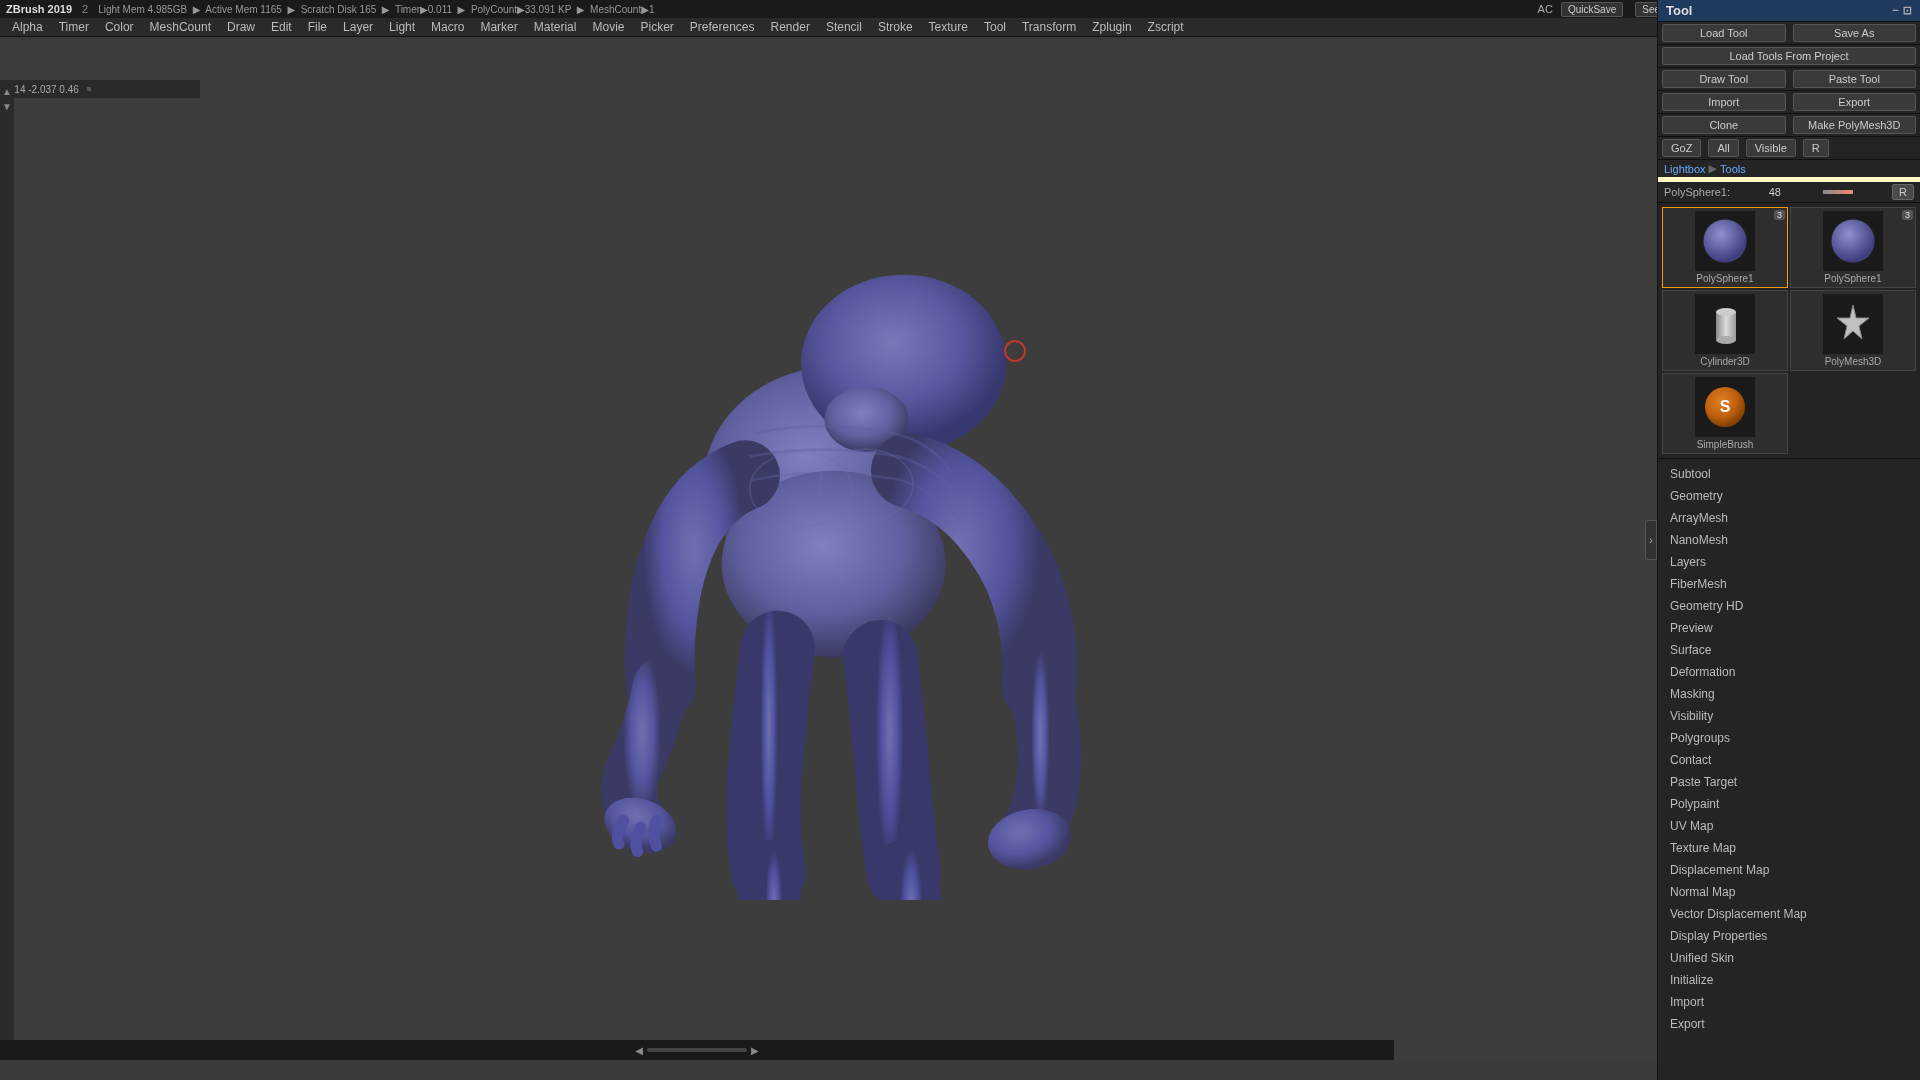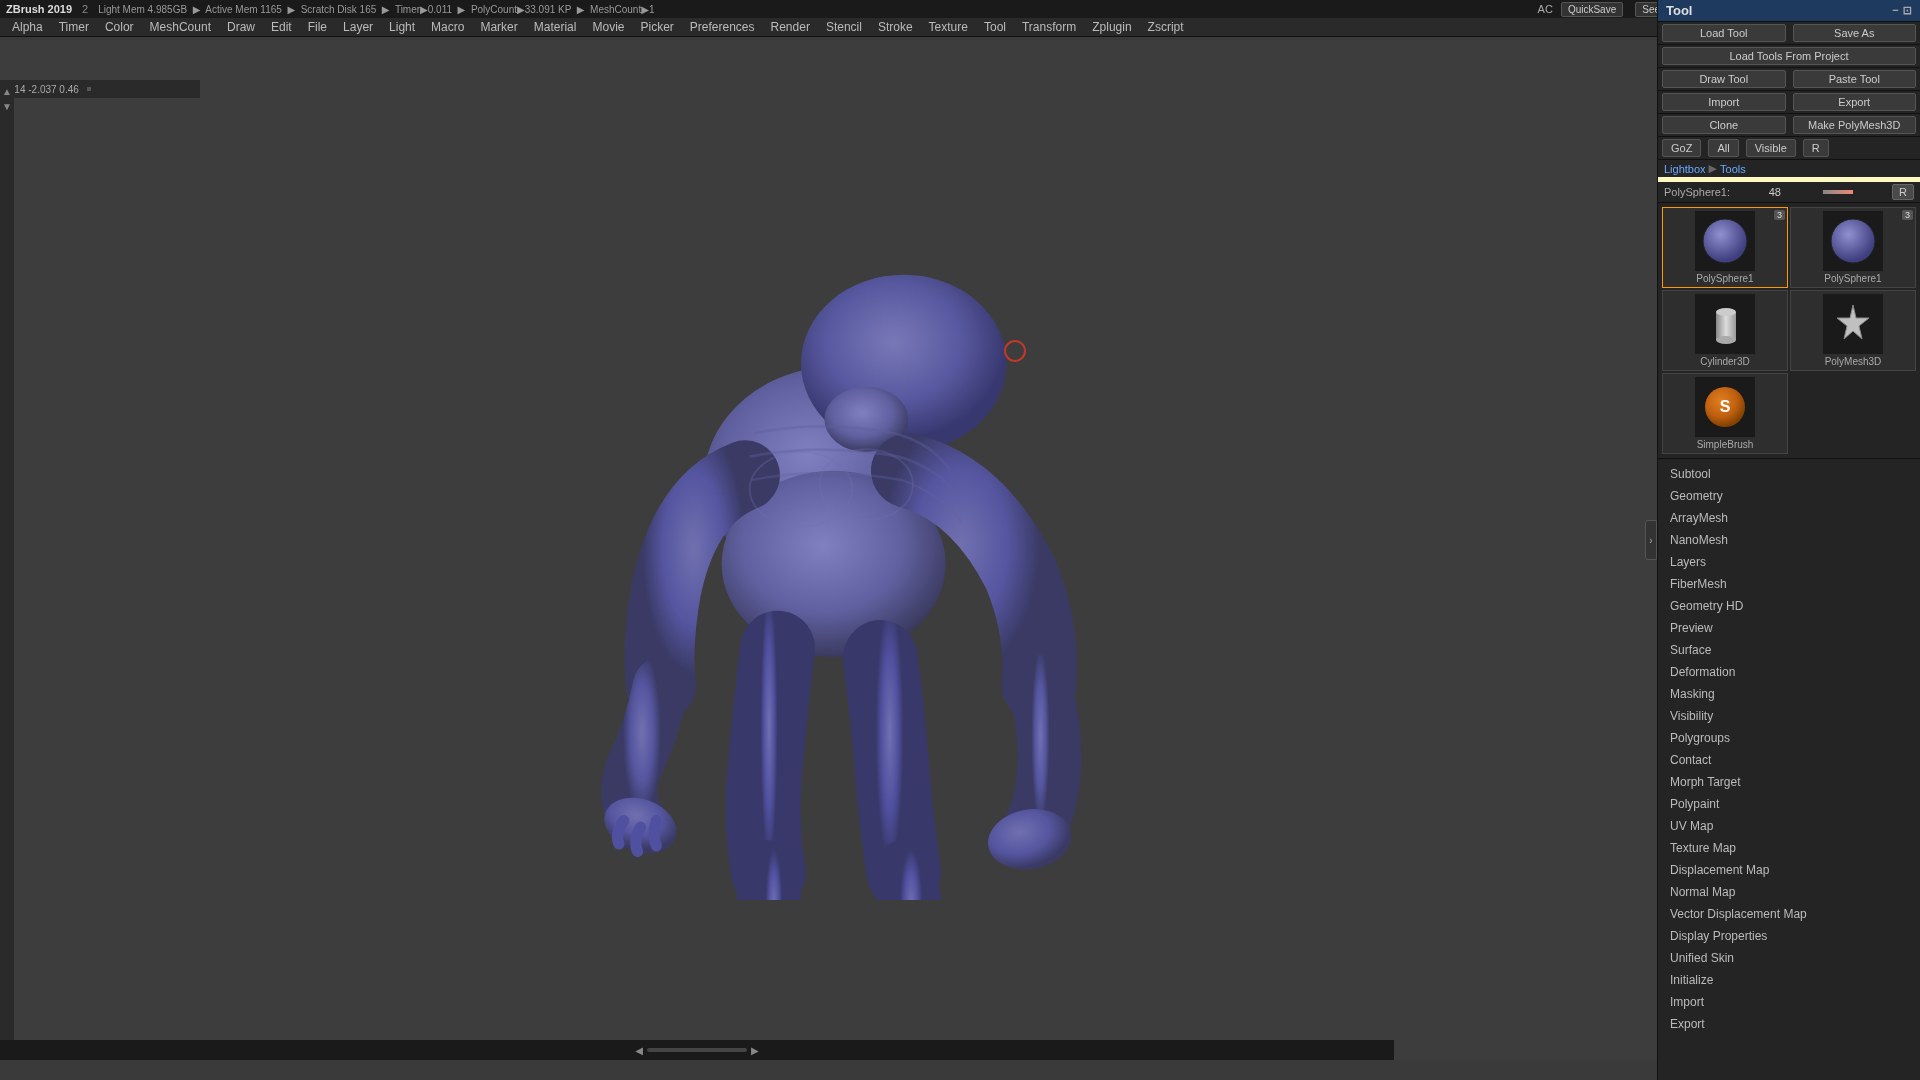--- a/index.html
+++ b/index.html
@@ -706,21 +706,21 @@
       <div class="menu-list-item">Layers</div>
       <div class="menu-list-item">FiberMesh</div>
       <div class="menu-list-item">Geometry HD</div>
       <div class="menu-list-item">Preview</div>
       <div class="menu-list-item">Surface</div>
       <div class="menu-list-item">Deformation</div>
       <div class="menu-list-item">Masking</div>
       <div class="menu-list-item">Visibility</div>
       <div class="menu-list-item">Polygroups</div>
       <div class="menu-list-item">Contact</div>
-      <div class="menu-list-item">Morph Target</div>
+      <div class="menu-list-item">Paste Target</div>
       <div class="menu-list-item">Polypaint</div>
       <div class="menu-list-item">UV Map</div>
       <div class="menu-list-item">Texture Map</div>
       <div class="menu-list-item">Displacement Map</div>
       <div class="menu-list-item">Normal Map</div>
       <div class="menu-list-item">Vector Displacement Map</div>
       <div class="menu-list-item">Display Properties</div>
       <div class="menu-list-item">Unified Skin</div>
       <div class="menu-list-item">Initialize</div>
       <div class="menu-list-item">Import</div>

